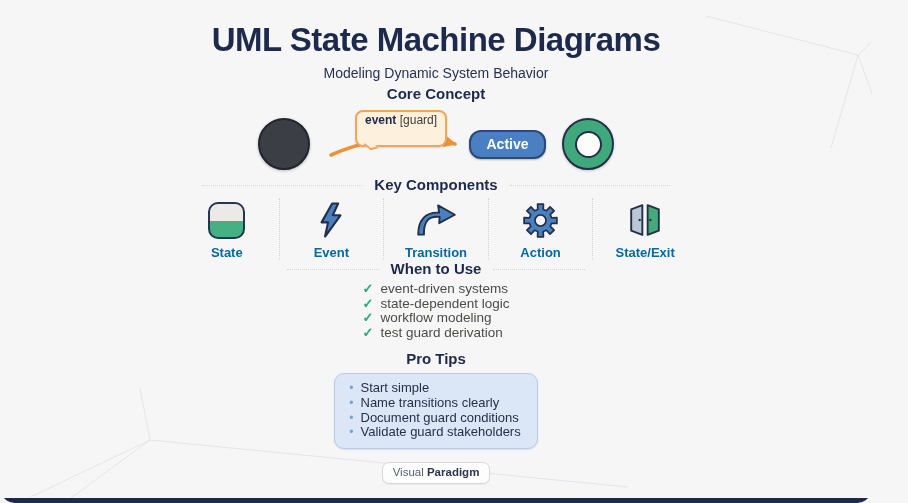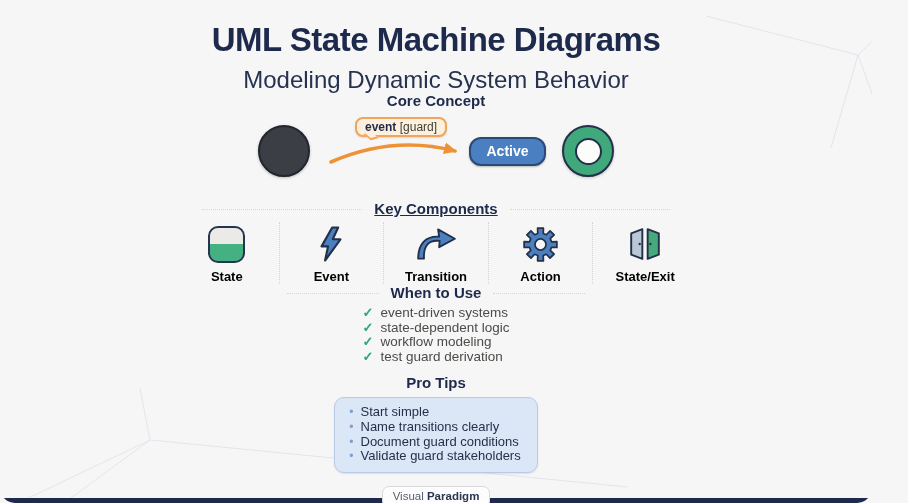--- a/index.html
+++ b/index.html
@@ -3,47 +3,47 @@
 <meta charset="utf-8">
 <style>
   * { margin:0; padding:0; box-sizing:border-box; }
   html,body { width:908px; height:503px; }
   body { font-family:"Liberation Sans", sans-serif; background:#f6f6f7; }
   .canvas { position:relative; width:872px; height:503px; overflow:hidden; background:#f6f6f7;border-radius:15px; }
   .bg-decor { position:absolute; inset:0; z-index:0; }
   .content { position:relative; z-index:1; display:flex; flex-direction:column; align-items:center; width:100%; height:100%; }
 
   .page-title { margin-top:20px; font-size:33px; line-height:40px; font-weight:800; letter-spacing:-0.5px; color:#1e2a4c; }
-  .page-subtitle { margin-top:8px; font-size:24px; line-height:24px; font-weight:500; color:#273250; }
+  .page-subtitle { margin-top:1px; font-size:14px; line-height:24px; font-weight:500; color:#273250; }
 
   .sec-heading { display:flex; align-items:center; justify-content:center; gap:12px; color:#1e2a4c; font-weight:700; }
   .sec-heading .txt { font-size:15px; line-height:18px; }
   .dotline { border-top:1px dotted #d5d6d9; height:0; }
   .dot-wide { width:160px; }
   .dot-mid { width:92px; }
 
   .h-core { }
   .diagram-row { margin-top:12px; height:58px; display:flex; align-items:center; justify-content:center; }
   .initial-state { width:52px; height:52px; border-radius:50%; background:#3b3e45; border:2.5px solid #22252d; margin-right:19px; box-shadow:0 1px 3px rgba(0,0,0,.25); }
   .state-node { width:77px; height:29px; display:flex; align-items:center; justify-content:center; background:#4a80c2; border:2px solid #2c4a78; border-radius:12px; color:#fff; font-weight:700; font-size:14px; box-shadow:0 1px 2px rgba(0,0,0,.25); }
   .arrow-wrap { position:relative; width:140px; height:58px; }
   .arrow-wrap svg { position:absolute; left:0; top:0; overflow:visible; }
-  .event-bubble { position:absolute; left:26px; top:-5px; background:#fdf0dc; border:2px solid #f1a55c; border-radius:8px; padding:1px 8px 0; font-size:12px; line-height:15px; white-space:nowrap; color:#1e2a4c; box-shadow:0 1px 2px rgba(0,0,0,.12); }
+  .event-bubble { position:absolute; left:26px; top:-5px; background:#fdf0dc; border:2px solid #f1a55c; border-radius:8px; padding:1px 8px 17px; font-size:12px; line-height:15px; white-space:nowrap; color:#1e2a4c; box-shadow:0 1px 2px rgba(0,0,0,.12); }
   .event-bubble .ev { font-weight:700; color:#1e2a4c; }
   .event-bubble .gd { font-weight:400; color:#3d3d39; }
   .bubble-tail { position:absolute; left:10px; bottom:-5px; width:8px; height:8px; background:#fdf0dc; border-left:2px solid #f1a55c; border-bottom:2px solid #f1a55c; transform:rotate(-15deg) skewX(35deg); }
   .final-state { width:52px; height:52px; margin-left:16px; border-radius:50%; background:#3fa97c; border:2.5px solid #243049; display:flex; align-items:center; justify-content:center; box-shadow:0 1px 3px rgba(0,0,0,.2); }
   .final-inner { width:27px; height:27px; border-radius:50%; background:#fcfcfb; border:2.5px solid #243049; }
 
-  .h-key { margin-top:20px;text-decoration:underline; }
+  .h-key { margin-top:3px; }
   .kc-row { margin-top:4px; display:flex; width:522px; }
   .kc-item { flex:1 1 0; display:flex; flex-direction:column; align-items:center; border-left:1px dotted #d2d3d6; padding:2px 0 0; }
   .kc-item:first-child { border-left:none; }
   .kc-icon { height:40px; display:flex; align-items:center; justify-content:center; }
-  .kc-label { margin-top:5px; font-size:13px; font-weight:700; color:#000000; line-height:15px; }
+  .kc-label { margin-top:5px; font-size:13px; font-weight:700; color:#0369a1; line-height:15px; }
   .state-glyph { width:37px; height:37px; border:2.5px solid #253450; border-radius:10px; background:linear-gradient(to bottom, #eceae6 0 50%, #45b183 50% 100%); }
 
   .h-when { }
   .check-list { margin-top:4px; display:flex; flex-direction:column; }
   .check-item { display:flex; align-items:baseline; gap:7px; font-size:13.5px; line-height:14.6px; color:#4b4b47; }
   .check-glyph { color:#2aa876; font-weight:700; font-size:13px; }
 
   .h-pro { margin-top:10px; }
   .tips-box { margin-top:5px; background:#dbe7f7; border:1px solid #b7cbe7; border-radius:10px; padding:7px 16px 8px 14px; box-shadow:0 1px 2px rgba(30,42,76,.10); }
   .tip-item { display:flex; align-items:baseline; gap:7px; font-size:13px; line-height:14.6px; color:#25304a; font-weight:500; }

